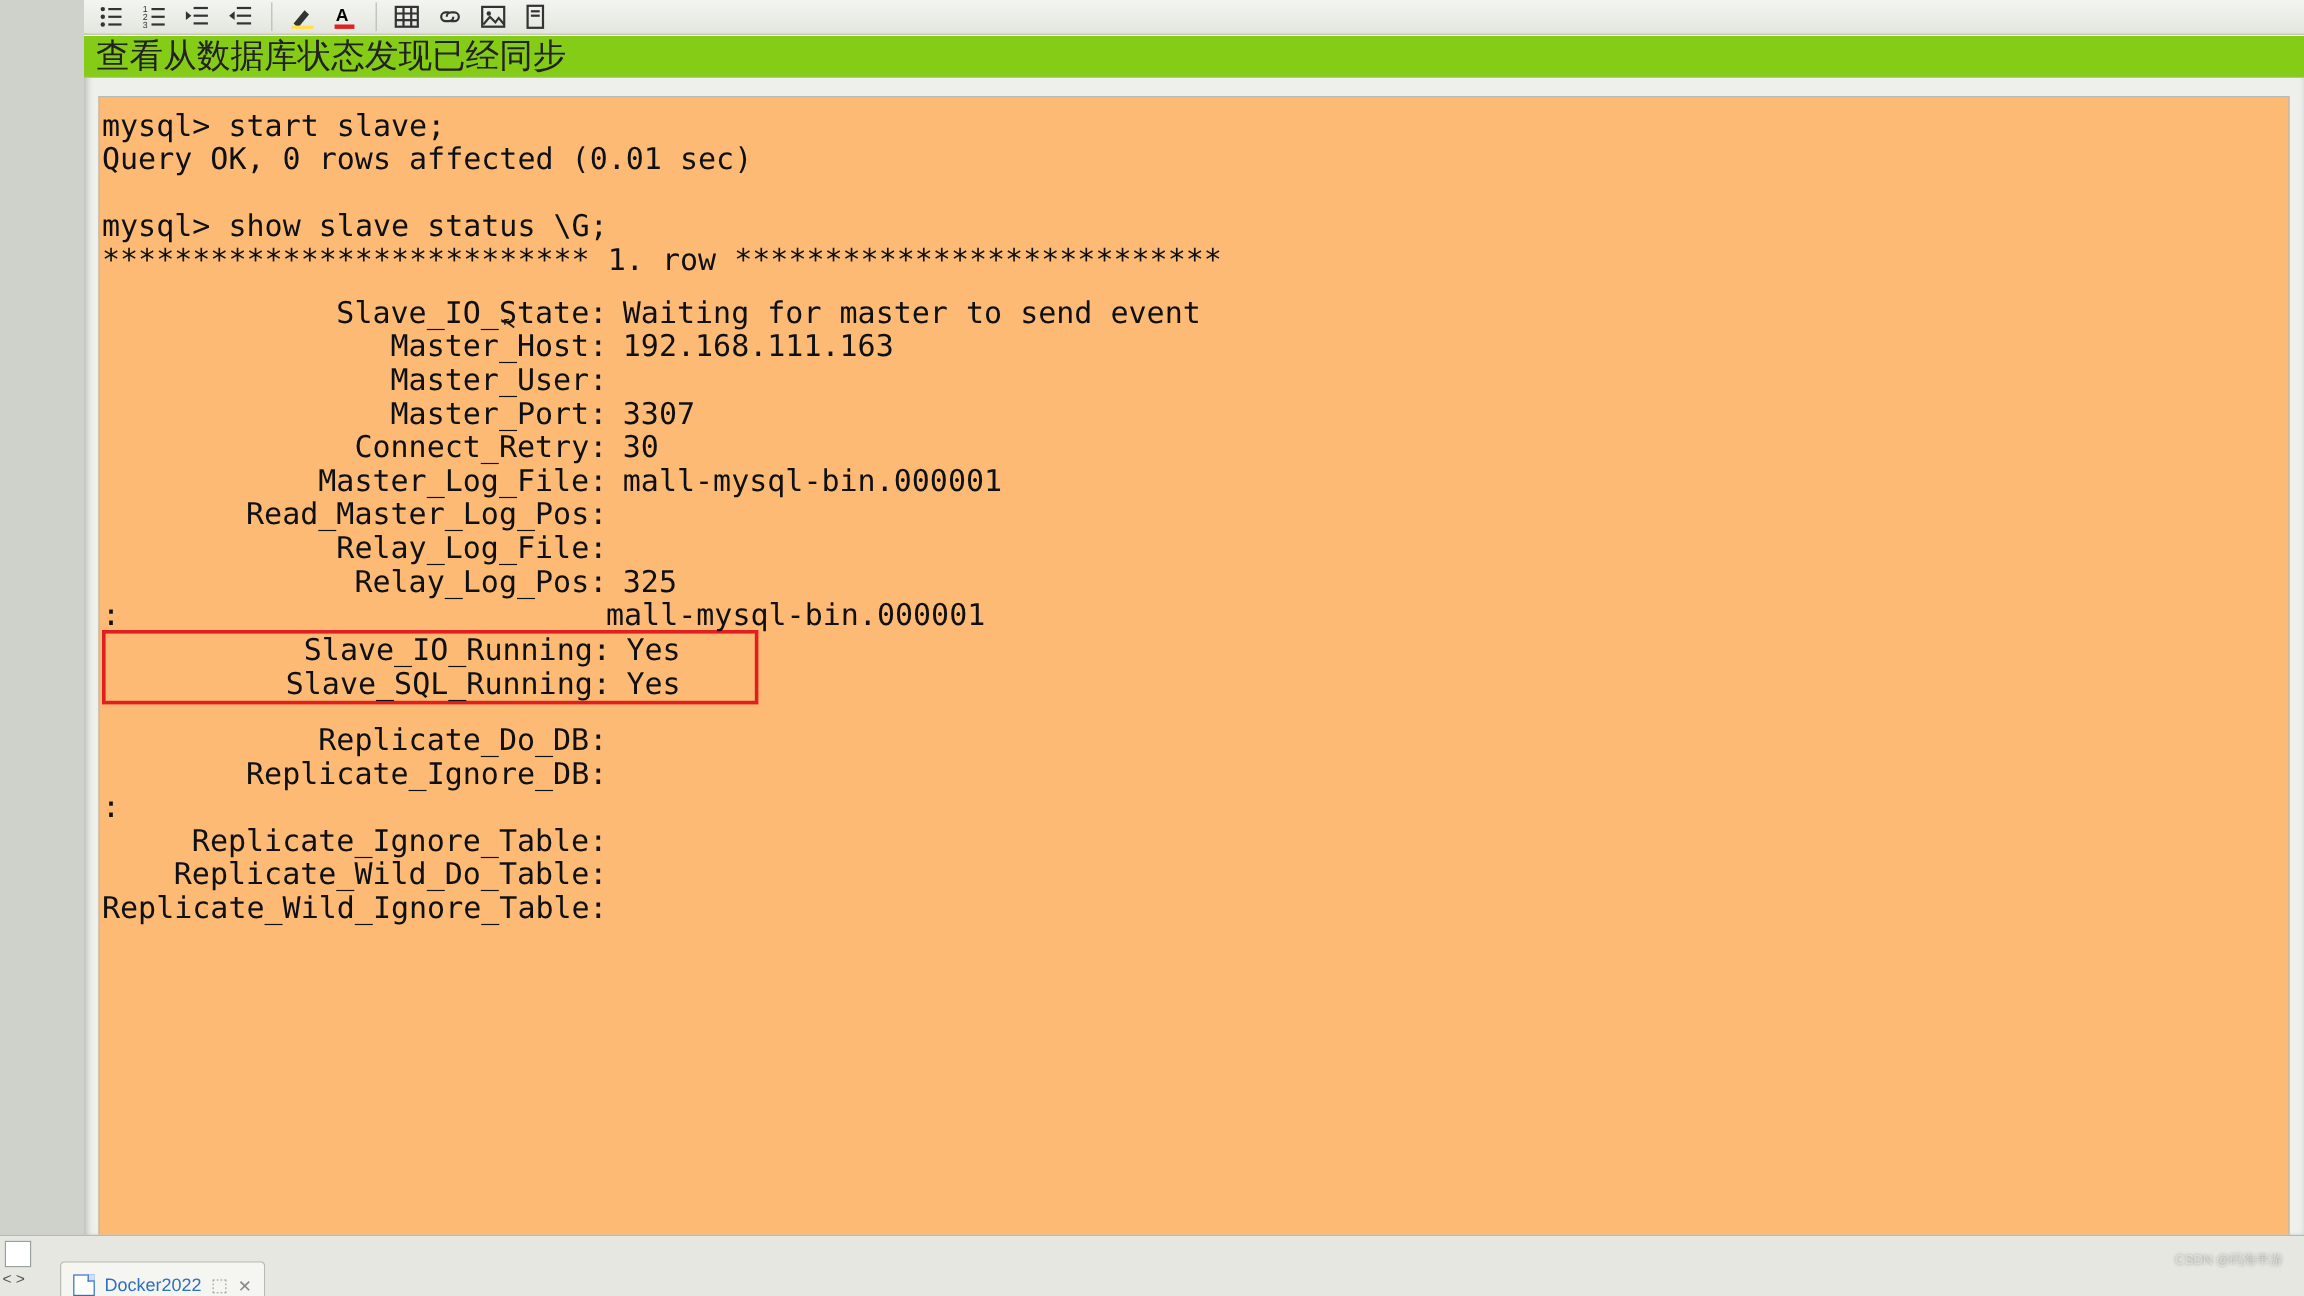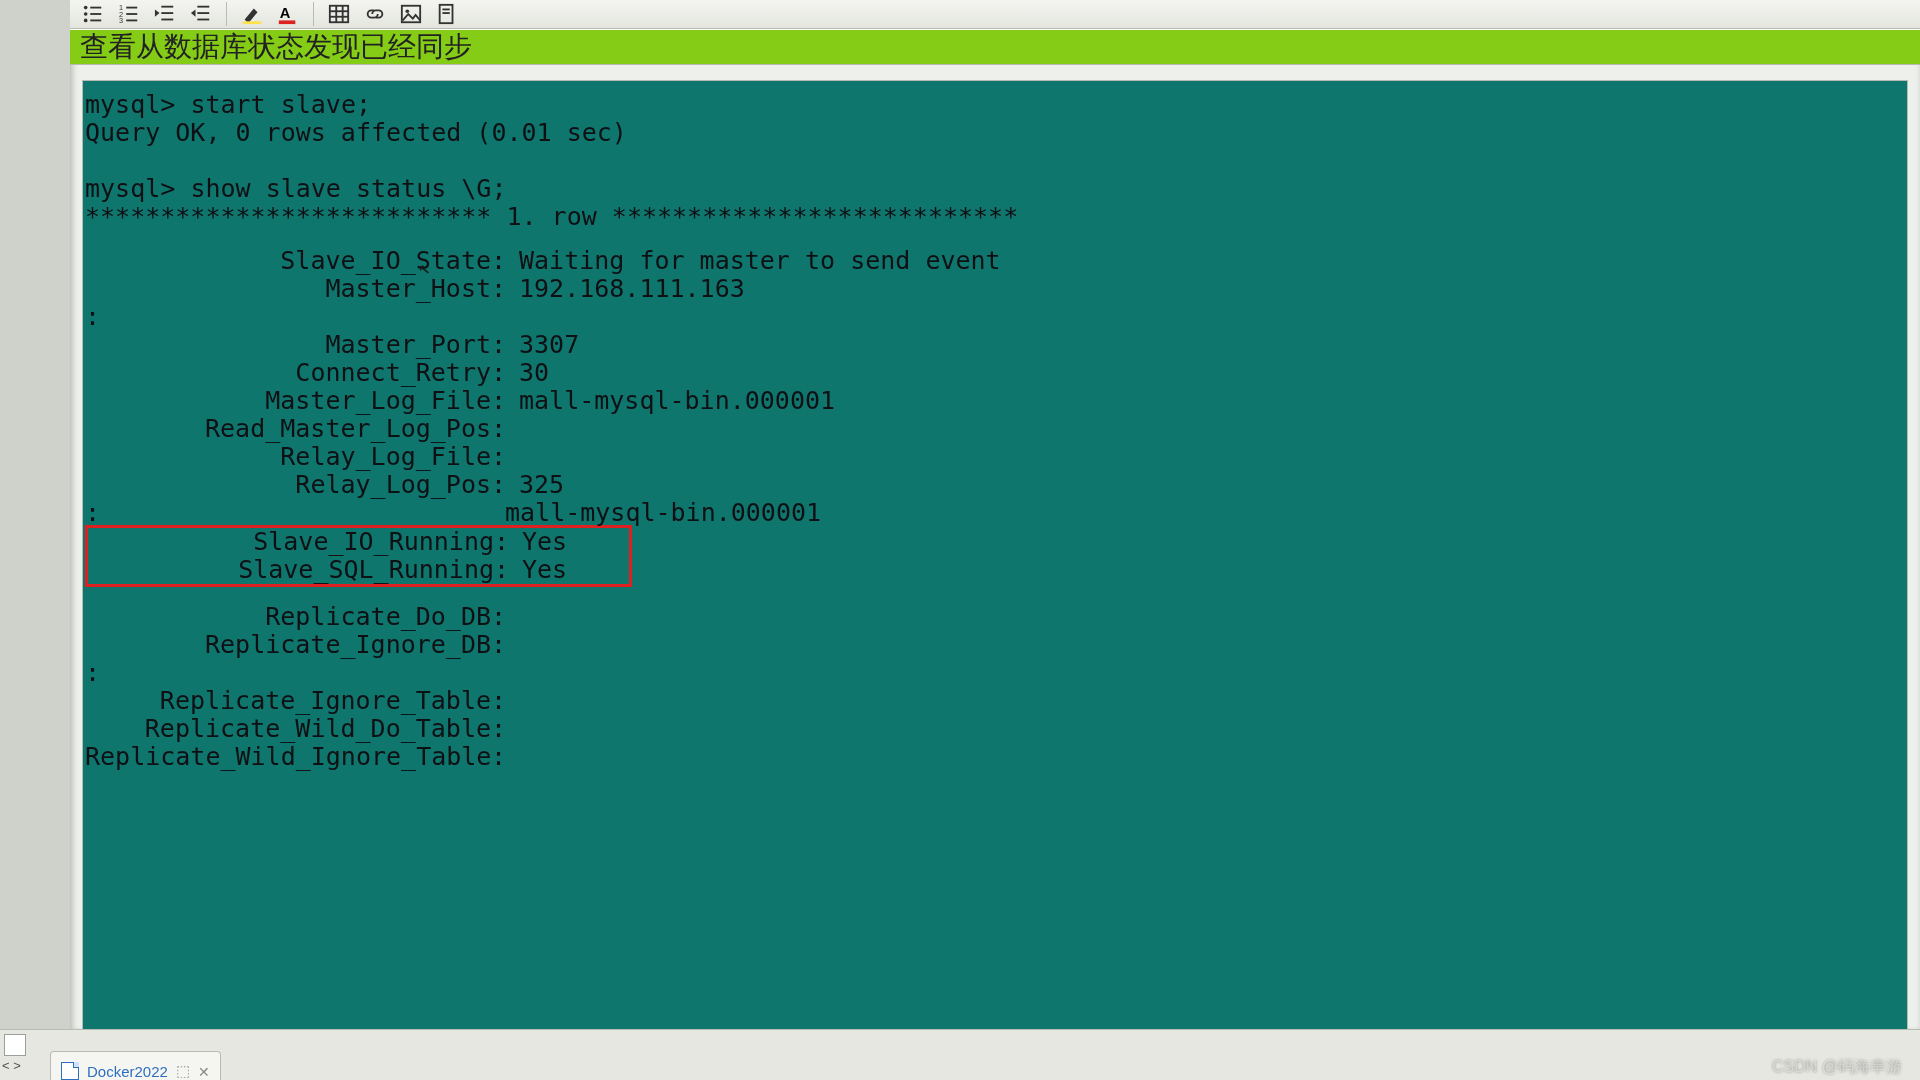--- a/index.html
+++ b/index.html
@@ -2,37 +2,37 @@
 <html><head>
 <meta charset="utf-8">
 <style>
   html,body{margin:0;padding:0;width:1920px;height:1080px;background:#bfc2bf;font-family:Arial,Helvetica,sans-serif;overflow:hidden}
   .workspace{position:absolute;left:70px;top:0;right:0;bottom:50px;background:#eef0ec;box-shadow:inset 2px 2px 6px rgba(0,0,0,.25)}
   .toolbar{height:28px;background:linear-gradient(#f4f5f1,#e3e5de);border-bottom:1px solid #b8bbb4;display:flex;align-items:center;gap:14px;padding:0 12px}
   .toolbar .tool{width:22px;height:22px;display:flex;align-items:center;justify-content:center;color:#3b3b3b}
   .toolbar .sep{width:1px;height:24px;background:#b8bbb4}
   .toolbar svg{width:22px;height:22px}
   .heading-row{height:34px;border-bottom:1px solid #b8bbb4;border-top:1px solid #fff;display:flex;align-items:center;padding-left:10px;font-size:28px;color:#222;background:#84cc16;font-family:"Microsoft YaHei",SimSun,serif}
-  .terminal{position:absolute;left:12px;right:12px;top:80px;bottom:0;background:#0f766e;border:1px solid #b8bbb4;font-family:"Lucida Console","Consolas",monospace;font-size:25px;color:#0f1014;line-height:1.12;padding:10px 2px;overflow:hidden}
+  .terminal{position:absolute;left:12px;right:12px;top:80px;bottom:0;background:#fdba74;border:1px solid #b8bbb4;font-family:"Lucida Console","Consolas",monospace;font-size:25px;color:#0f1014;line-height:1.12;padding:10px 2px;overflow:hidden}
   .terminal pre{margin:0;white-space:pre}
   .kv-block{margin-top:16px}
   .kv{display:grid;grid-template-columns:406px 14px 1fr;padding-left:0}
   .kv .k{text-align:right;white-space:pre}
   .kv .c{text-align:left}
   .kv .v{padding-left:14px;white-space:pre}
   .redbox{border:3px solid #e02020;display:block;width:fit-content;padding:0 62px 0 0;margin-top:-2px}
   .left-gutter{position:absolute;left:0;top:0;width:70px;bottom:50px;background:#cfd2cb;border-right:1px solid #b8bbb4}
   .bottom-bar{position:absolute;left:0;right:0;bottom:0;height:50px;background:#e6e7e1;border-top:1px solid #b8bbb4;display:flex;align-items:flex-end;padding-left:50px;gap:8px}
   .bottom-bar .mini-icon{position:absolute;left:4px;top:4px;width:20px;height:20px;border:1px solid #9aa09a;background:#fff}
   .bottom-bar .mini-nav{position:absolute;left:2px;top:28px;font-size:13px;color:#555}
   .tab{display:flex;align-items:flex-end;gap:8px;height:28px;background:#f5f6f1;border:1px solid #b8bbb4;border-bottom:none;padding:0 10px;font-size:15px;color:#2f6fbf;border-radius:4px 4px 0 0}
   .tab .doc-icon{width:16px;height:16px;border:1px solid #2f6fbf;background:#fff;position:relative}
   .tab .doc-icon:after{content:"";position:absolute;right:-1px;top:-1px;width:5px;height:5px;border-left:1px solid #2f6fbf;border-bottom:1px solid #2f6fbf;background:#cfe1ff}
   .tab .close{color:#888;font-size:14px;cursor:pointer}
-  .watermark{position:absolute;right:18px;bottom:2px;font-size:16px;color:rgba(255,255,255,.35);font-family:"Microsoft YaHei",sans-serif;text-shadow:0 0 3px rgba(0,0,0,.4)}
+  .watermark{position:absolute;right:18px;bottom:23px;font-size:11px;color:rgba(255,255,255,.35);font-family:"Microsoft YaHei",sans-serif;text-shadow:0 0 3px rgba(0,0,0,.4)}
   .cursor-ptr{position:absolute;left:335px;top:175px;font-size:20px;color:#1a1a1a;transform:rotate(-8deg)}
 </style>
 </head>
 <body>
 
 <div class="left-gutter"></div>
 
 <div class="workspace">
   <div class="toolbar">
     <span class="tool">
@@ -130,20 +130,21 @@
           <span class="k">Slave_IO_State</span>
           <span class="c">:</span>
           <span class="v">Waiting for master to send event</span>
         </div>
         <div class="kv">
           <span class="k">Master_Host</span>
           <span class="c">:</span>
           <span class="v">192.168.111.163</span>
         </div>
         <div class="kv">
+          <span class="k">Master_User</span>
           <span class="c">:</span>
         </div>
         <div class="kv">
           <span class="k">Master_Port</span>
           <span class="c">:</span>
           <span class="v">3307</span>
         </div>
         <div class="kv">
           <span class="k">Connect_Retry</span>
           <span class="c">:</span>

